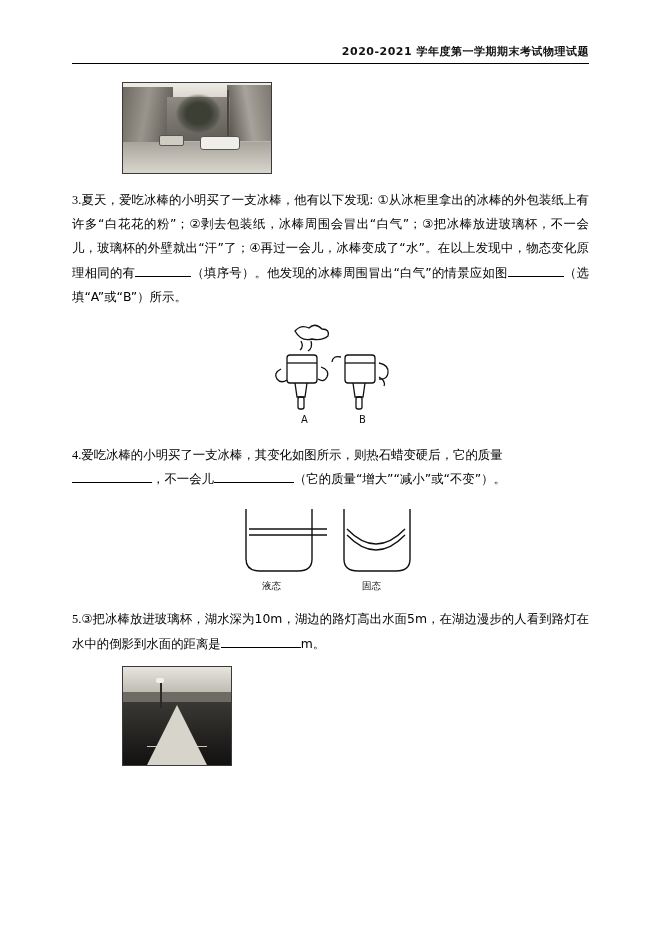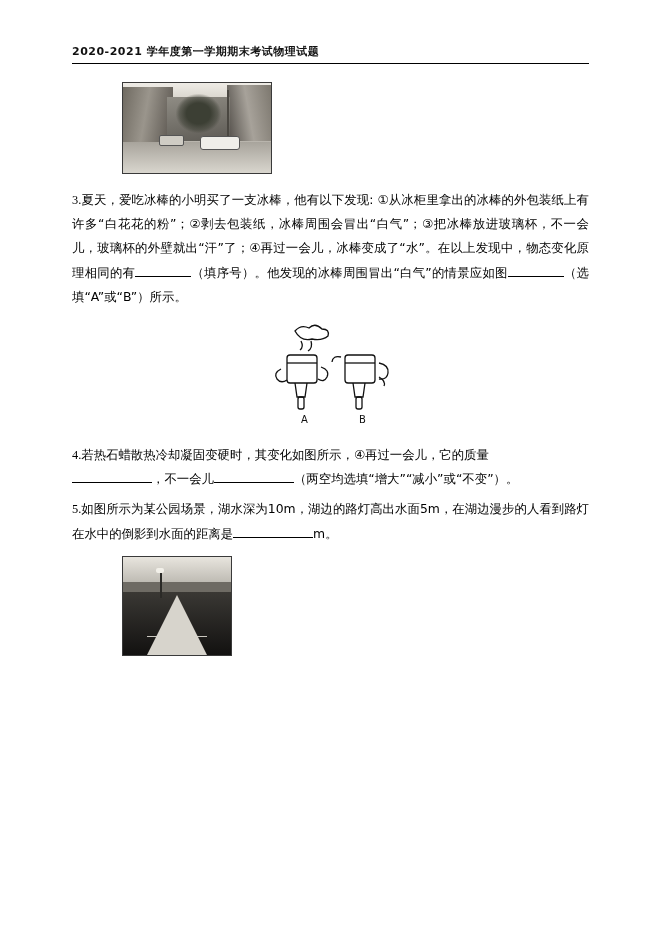--- a/index.html
+++ b/index.html
@@ -16,21 +16,21 @@
     overflow: hidden;
   }
   .page {
     position: relative;
     width: 661px;
     height: 935px;
     box-sizing: border-box;
     padding: 0 72px;
   }
   .header {
-    text-align: left;
+    text-align: right;
     font-size: 11px;
     letter-spacing: 0.5px;
     padding-top: 44px;
     color: #111;
     font-family: "DejaVu Sans", sans-serif;
     font-weight: bold;
   }
   .header-rule {
     border-bottom: 1.3px solid #000;
     margin-top: 4px;
@@ -218,27 +218,45 @@
           <path d="M118 58 q7 4 5 9"></path>
           <path d="M80 38 q-8 -2 -9 5"></path>
         </g>
         <text x="40" y="104" font-family="DejaVu Sans, sans-serif" font-size="10" fill="#111">A</text>
         <text x="98" y="104" font-family="DejaVu Sans, sans-serif" font-size="10" fill="#111">B</text>
       </svg>
     </div>
   </div>
 
   <p class="q">
-    <span class="num">4.</span><span>若热石蜡散热冷却凝固变硬时，其变化如图所示，④再过一会儿，它的质量</span><br>
-    <span class="u u-lg"></span><span>，不一会儿</span><span class="u u-lg"></span><span>（两空均选填“增大”“减小”或“不变”）。</span>
+    <span class="num">4.</span><span>爱吃冰棒的小明买了一支冰棒，其变化如图所示，则热石蜡变硬后，它的质量</span><br>
+    <span class="u u-lg"></span><span>，不一会儿</span><span class="u u-lg"></span><span>（它的质量“增大”“减小”或“不变”）。</span>
   </p>
 
+  <div class="figbox">
+    <div class="fig3">
+      <svg width="230" height="92" viewBox="0 0 230 92">
+        <g fill="none" stroke="#111" stroke-width="1.4">
+
+          <path d="M30 8 v50 q0 12 14 12 h38 q14 0 14 -12 v-50"></path>
+          <path d="M33 28 h78"></path>
+          <path d="M33 34 h78"></path>
+
+          <path d="M128 8 v50 q0 12 14 12 h38 q14 0 14 -12 v-50"></path>
+          <path d="M131 28 q29 30 58 0"></path>
+          <path d="M131 34 q29 30 58 0"></path>
+        </g>
+        <text x="46" y="88" font-family="DejaVu Sans, sans-serif" font-size="9.5" fill="#111">液态</text>
+        <text x="146" y="88" font-family="DejaVu Sans, sans-serif" font-size="9.5" fill="#111">固态</text>
+      </svg>
+    </div>
+  </div>
 
   <p class="q">
-    <span class="num">5.</span><span>如图所示为某公园场景，湖水深为10m，湖边的路灯高出水面5m，在湖边漫步的人看到路灯在水中的倒影到水面的距离是</span><span class="u u-lg"></span><span>m。</span>
+    <span class="num">5.</span><span>③把冰棒放进玻璃杯，湖水深为10m，湖边的路灯高出水面5m，在湖边漫步的人看到路灯在水中的倒影到水面的距离是</span><span class="u u-lg"></span><span>m。</span>
   </p>
 
   <div class="figbox left">
     <div class="photo4">
       <div class="sky"></div>
       <div class="far"></div>
       <div class="water"></div>
       <div class="lamp"></div>
       <div class="lamphead"></div>
       <div class="rail"></div>

